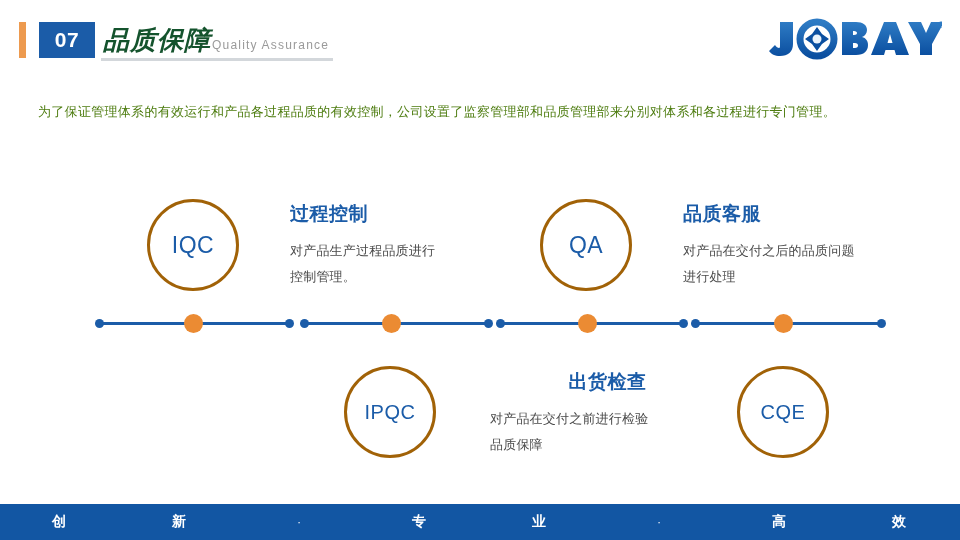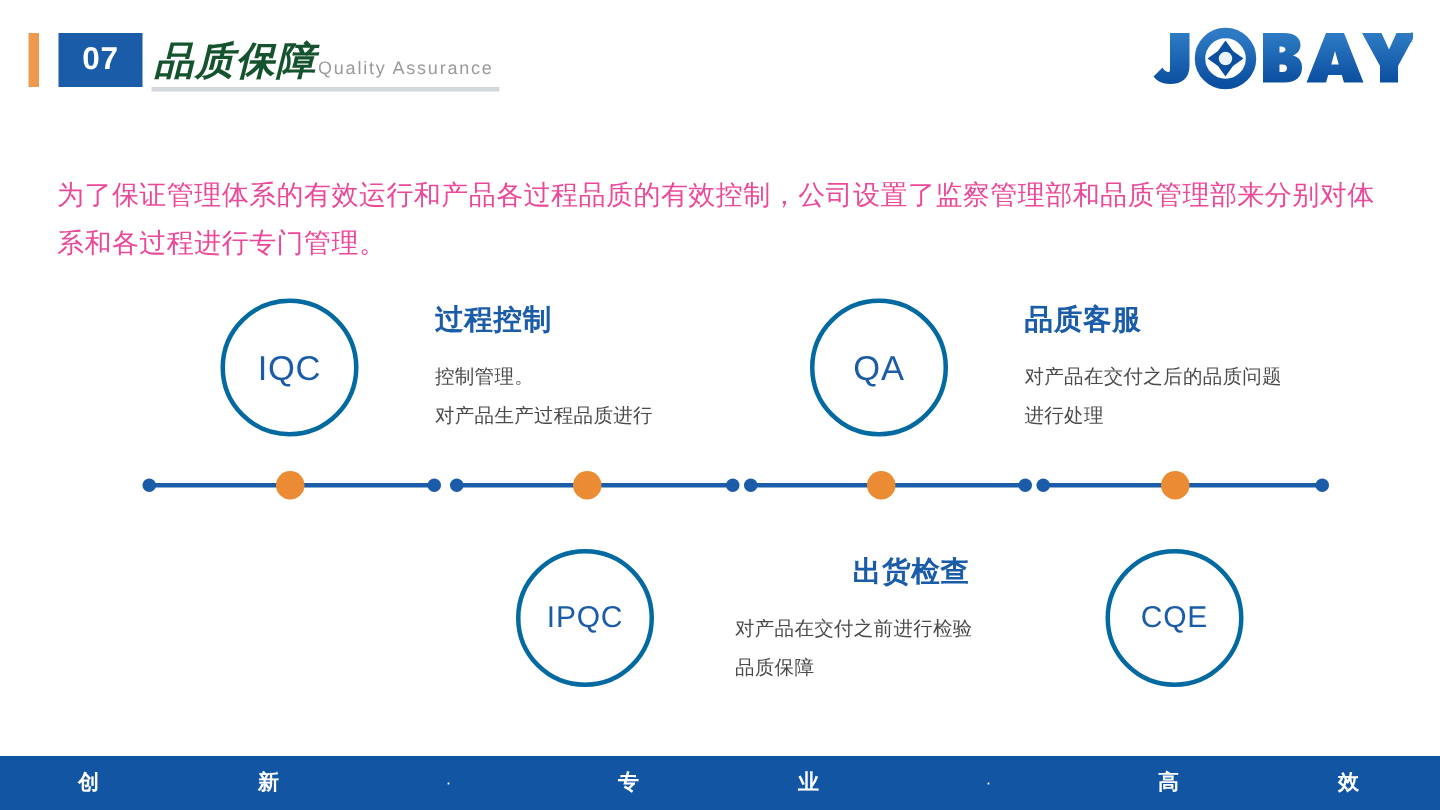--- a/index.html
+++ b/index.html
@@ -40,43 +40,42 @@
     width:232px; height:3px; background:#d3d7db;
   }
 
   
   #logo { position:absolute; right:18px; top:14px; width:180px; height:48px; }
   #logo svg { display:block; }
 
   
   #body-text {
     position:absolute; left:38px; top:96px; width:886px;
-    font-size:18px; color:#ec4899; line-height:32px;
+    font-size:13px; color:#4d7c0f; line-height:32px;
     letter-spacing:.3px;
-    margin-top:18px;
   }
 
   
   #timeline { position:absolute; left:0; top:180px; width:960px; height:320px; }
   .tl-line {
     position:absolute; height:3px; background:#1B5CA8; top:142px;
   }
   .tl-dot {
     position:absolute; width:9px; height:9px; border-radius:50%;
     background:#1B5CA8; top:139px;
   }
   .tl-node {
     position:absolute; width:19px; height:19px; border-radius:50%;
     background:#EB8B33; top:134px;
   }
 
   
   .circle {
     position:absolute; width:92px; height:92px; border-radius:50%;
-    border:3px solid #0369a1; background:#fff;
+    border:3px solid #a16207; background:#fff;
     display:flex; align-items:center; justify-content:center;
   }
   .circle span {
     font-size:23px; color:#1B5CA8; letter-spacing:.5px;
   }
   .circle.small-label span { font-size:20px; }
 
   
   .block { position:absolute; width:235px; }
   .block .bhead {
@@ -176,22 +175,22 @@
   </div>
   <div class="circle small-label" style="left:344px; top:186px;">
     <span>IPQC</span>
   </div>
   <div class="circle small-label" style="left:737px; top:186px;">
     <span>CQE</span>
   </div>
 
   <div class="block above" style="left:290px; top:22px;">
     <div class="bhead">过程控制</div>
+    <div class="bdesc">对产品生产过程品质进行</div>
     <div class="bdesc">控制管理。</div>
-    <div class="bdesc">对产品生产过程品质进行</div>
   </div>
 
   <div class="block above" style="left:683px; top:22px; width:245px;">
     <div class="bhead">品质客服</div>
     <div class="bdesc">对产品在交付之后的品质问题</div>
     <div class="bdesc">进行处理</div>
   </div>
 
 
   <div class="block below" style="left:490px; top:190px;">

